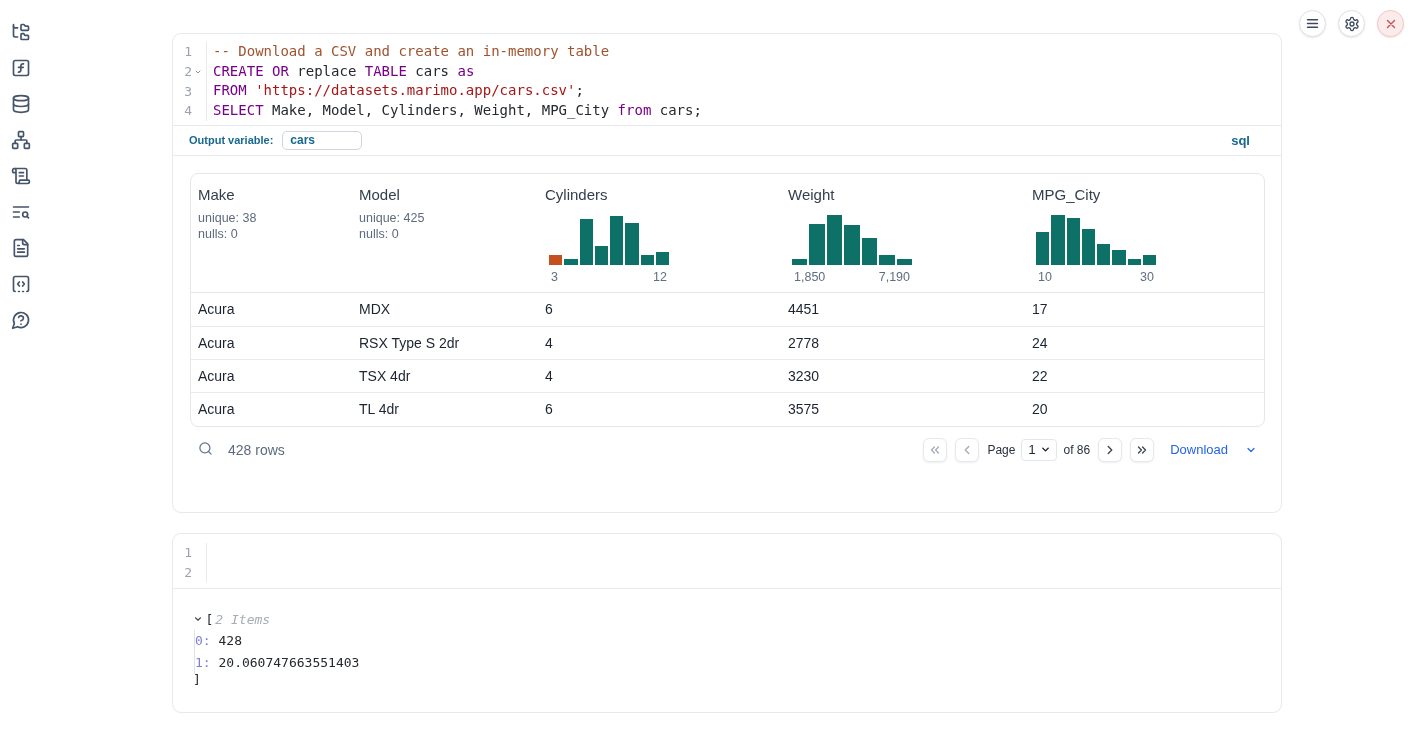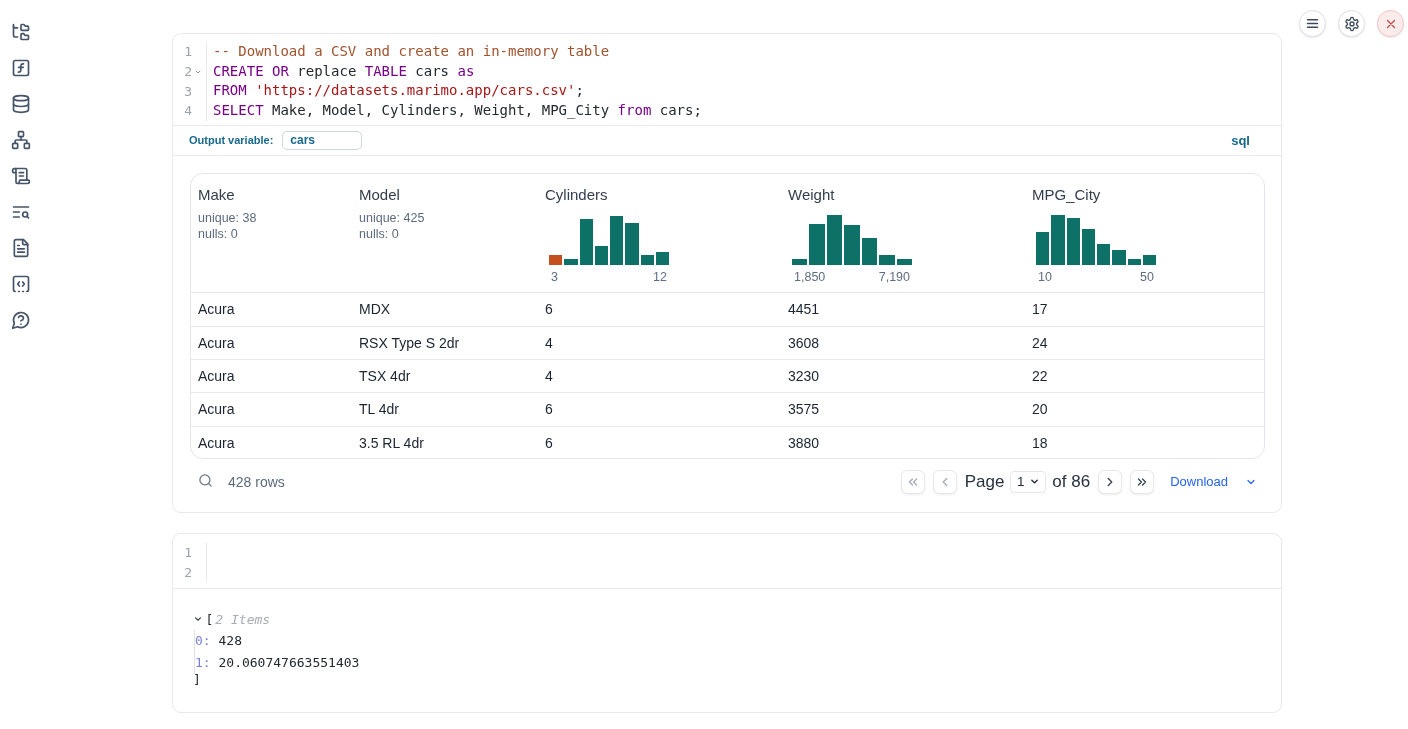--- a/index.html
+++ b/index.html
@@ -46,21 +46,21 @@
   .lang-strip { height:31px; border-top:1px solid #e7e9ee; border-bottom:1px solid #e7e9ee;
                 display:flex; align-items:center; padding:0 31px 0 16px; }
   .outvar-label { font-size:11px; font-weight:bold; color:#17698f;text-align:center; }
   .outvar-input { margin-left:9px; width:80px; height:19px; border:1px solid #cfd6de;
                   border-radius:5px; font-family:"Liberation Sans", sans-serif;
                   font-size:12px; font-weight:bold; color:#17698f; padding:0 7px; outline:none; }
   .lang-label { margin-left:auto; font-size:13px; font-weight:bold; color:#17698f; }
 
   
   .table-wrap { margin:17px 17px 0 17px; }
-  .table-panel { width:1075px; height:286px; border:1px solid #e3e7ec; border-radius:13px;
+  .table-panel { width:1075px; height:254px; border:1px solid #e3e7ec; border-radius:8px;
                  overflow:hidden; }
   .thead { display:grid; grid-template-columns:161px 186px 243px 244px 1fr;
            height:119px; border-bottom:1px solid #e3e7ec; }
   .hcell { position:relative; padding:12px 0 0 7px; }
   .col-title { font-size:15px; color:#333e4e; }
   .col-stats { margin-top:7px; font-size:12.5px; line-height:16px; color:#5d6b7e; }
   .hist { position:absolute; left:11px; bottom:8px; width:120px; }
   .hist-bars { display:flex; align-items:flex-end; gap:2px; height:52px; }
   .hist-bar { flex:1; background:#0e7167; }
   .hist-bar.orange { background:#c5501f; }
@@ -75,21 +75,21 @@
   
   .tfooter { display:flex; align-items:center; height:46px; margin:0 17px 0 17px;
              padding:0 7px 0 8px; }
   .rowcount { margin-left:15px; font-size:14px; color:#5b6b7d; }
   .pager { margin-left:auto; display:flex; align-items:center; }
   .pg-btn { width:24px; height:24px; border:1px solid #e6e8ec; border-radius:6px;
             background:#fff; box-shadow:0 1px 2px rgba(0,0,0,.07);
             display:flex; align-items:center; justify-content:center; }
   .pg-btn + .pg-btn { margin-left:8px; }
   .pg-btn svg { display:block; }
-  .pg-text { font-size:17px; color:#27313f; }
+  .pg-text { font-size:12px; color:#27313f; }
   .page-label { margin-left:8px; }
   .page-select { margin-left:6px; width:36px; height:22px; border:1px solid #e3e7ec;
                  border-radius:4px; background:#fff; display:flex; align-items:center;
                  justify-content:center; gap:4px; font-size:13.5px; color:#1f2937; }
   .of-label { margin-left:6px; margin-right:8px; }
   .download { margin-left:16px; display:flex; align-items:center; gap:17px;
               font-size:13px; color:#2563eb; }
 
   
   .tree { margin:20px 0 0 20px; font-family:"DejaVu Sans Mono", monospace; font-size:13px; }
@@ -302,38 +302,38 @@
                 <div class="hist-bar" style="height: 50px;"></div>
                 <div class="hist-bar" style="height: 47px;"></div>
                 <div class="hist-bar" style="height: 36px;"></div>
                 <div class="hist-bar" style="height: 21px;"></div>
                 <div class="hist-bar" style="height: 15px;"></div>
                 <div class="hist-bar" style="height: 6px;"></div>
                 <div class="hist-bar" style="height: 10px;"></div>
               </div>
               <div class="hist-labels">
                 <span>10</span>
-                <span>50</span>
+                <span>30</span>
               </div>
             </div>
           </div>
         </div>
       <div id="tbody">
           <div class="trow">
             <div class="tcell">Acura</div>
             <div class="tcell">MDX</div>
             <div class="tcell">6</div>
             <div class="tcell">4451</div>
             <div class="tcell">17</div>
           </div>
           <div class="trow">
             <div class="tcell">Acura</div>
             <div class="tcell">RSX Type S 2dr</div>
             <div class="tcell">4</div>
-            <div class="tcell">3608</div>
+            <div class="tcell">2778</div>
             <div class="tcell">24</div>
           </div>
           <div class="trow">
             <div class="tcell">Acura</div>
             <div class="tcell">TSX 4dr</div>
             <div class="tcell">4</div>
             <div class="tcell">3230</div>
             <div class="tcell">22</div>
           </div>
           <div class="trow">

